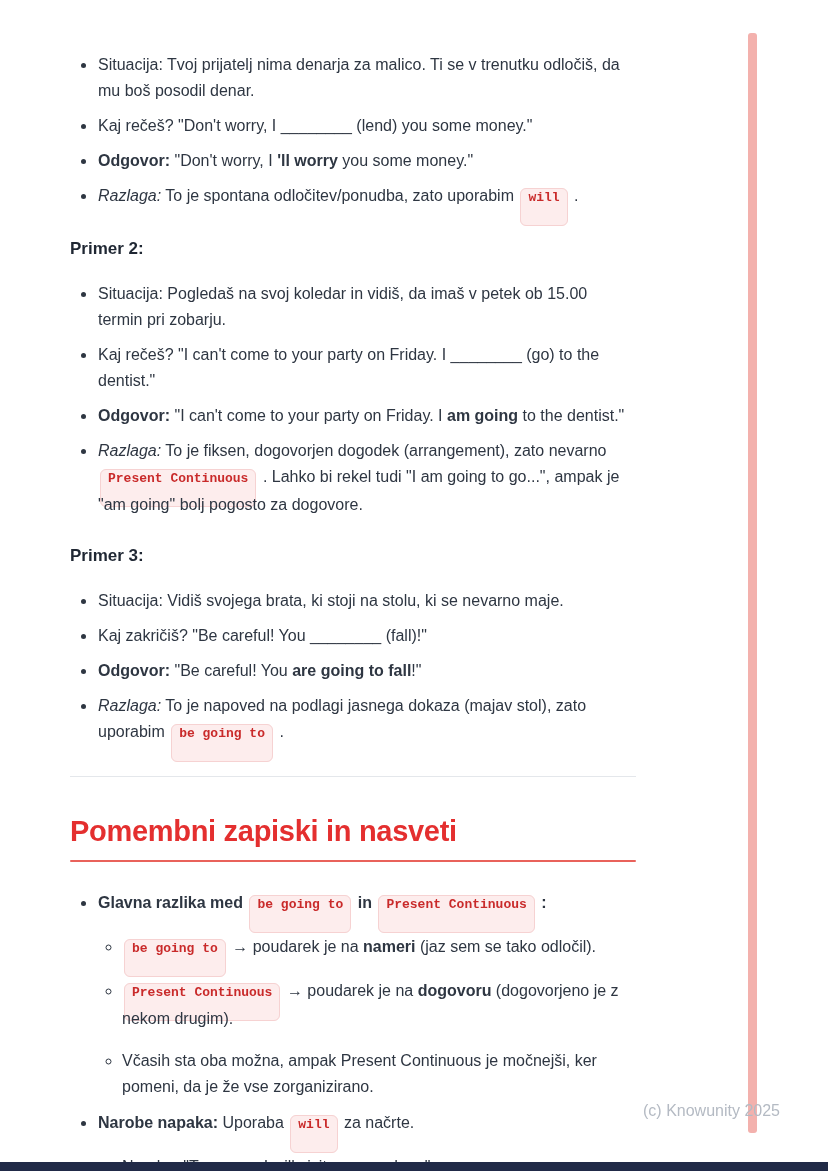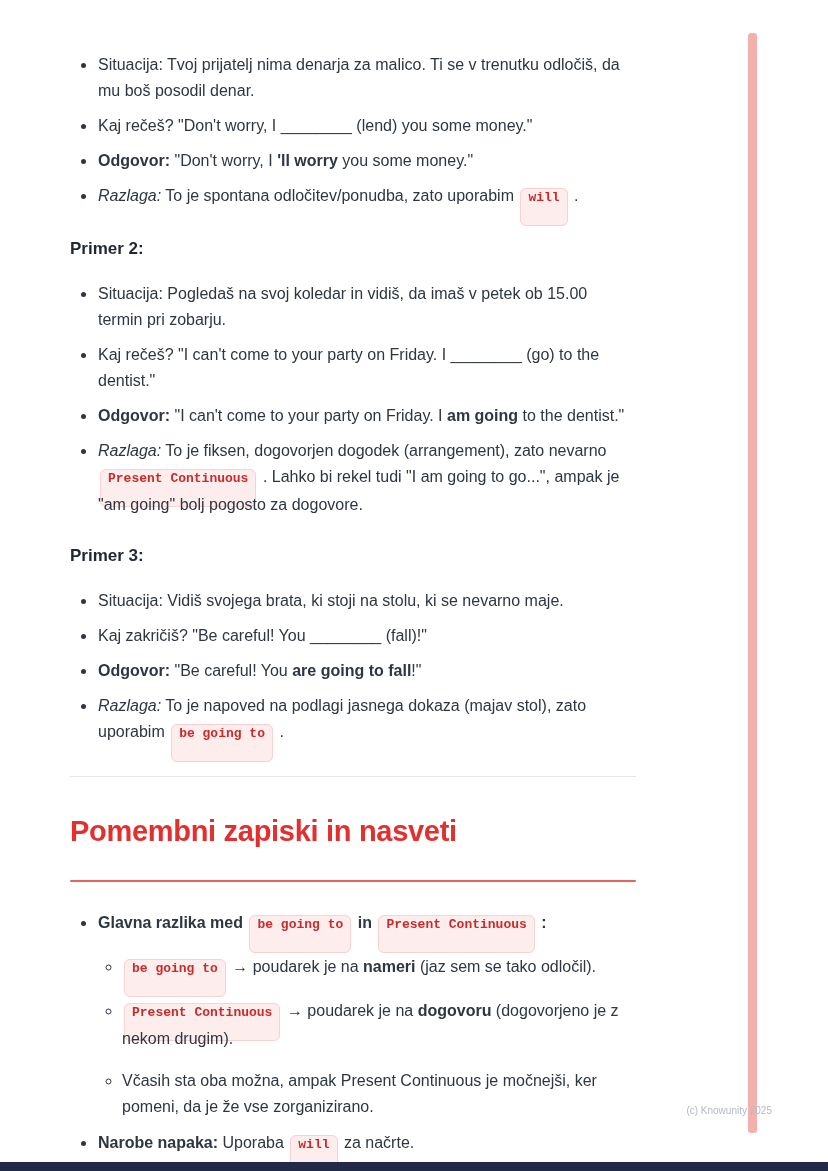--- a/index.html
+++ b/index.html
@@ -38,21 +38,21 @@
     font-size:17px;font-weight:700;color:#1f2733;
     margin:26px 0 20px 0;line-height:24px;
   }
   hr.divider{
     border:none;border-top:1px solid var(--divider);
     margin:29px 0 0 0;
   }
   h1.big-heading{
     font-size:29px;line-height:36px;font-weight:700;
     color:var(--accent-red);letter-spacing:-0.3px;
-    margin:36px 0 31px 0;
+    margin:36px 0 11px 0;
   }
   .heading-rule{
     height:2px;background:var(--heading-underline);
     margin:0 0 28px 0;border-radius:1px;
   }
   .seg-bold{font-weight:700;}
   .seg-italic{font-style:italic;}
   .seg-code{
     font-family:"Liberation Mono","DejaVu Sans Mono",monospace;
     font-size:13px;font-weight:700;
@@ -62,22 +62,22 @@
     border-radius:6px;
     padding:1px 7px 20px 7px;
     margin:0 2px;
     white-space:nowrap;
   }
   .edge-strip{
     position:absolute;right:71px;top:33px;width:9px;height:1100px;
     background:var(--edge-strip);border-radius:3px;
   }
   .footer-credit{
-    position:absolute;right:56px;bottom:54px;
-    font-size:10px;line-height:12px;color:var(--footer-text);
+    position:absolute;right:48px;bottom:54px;
+    font-size:16px;line-height:12px;color:var(--footer-text);
     z-index:2;
   }
   .bottom-bar{
     position:absolute;left:0;right:0;bottom:0;height:9px;
     background:var(--bottom-bar);
   }
 </style>
 </head>
 <body>
 

